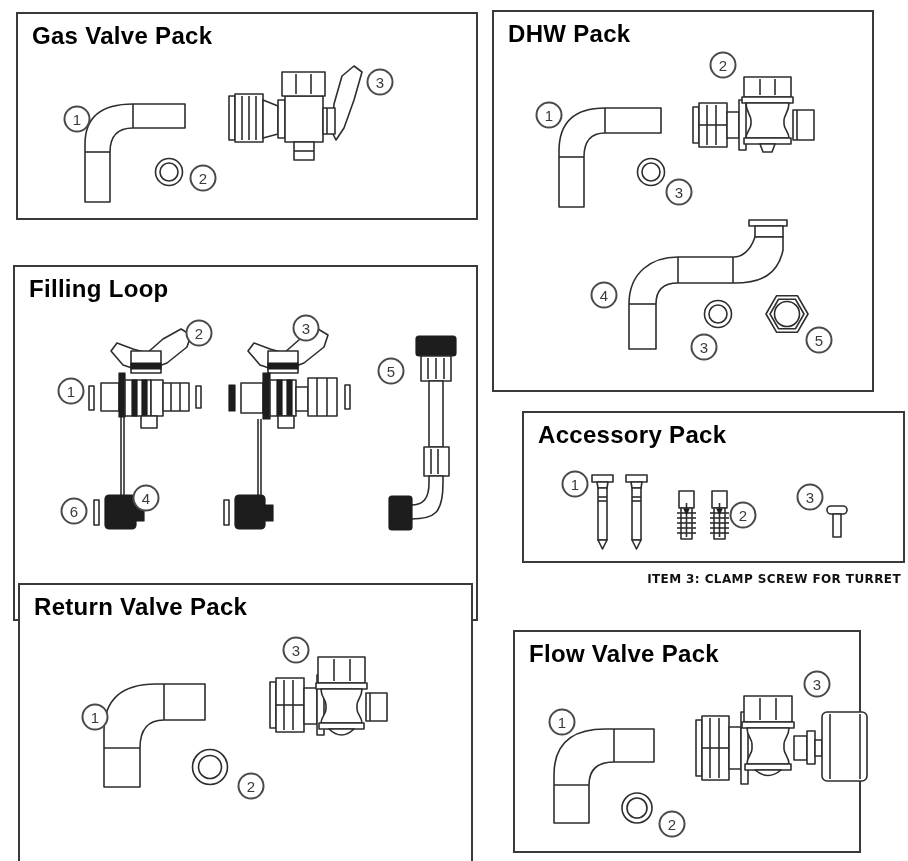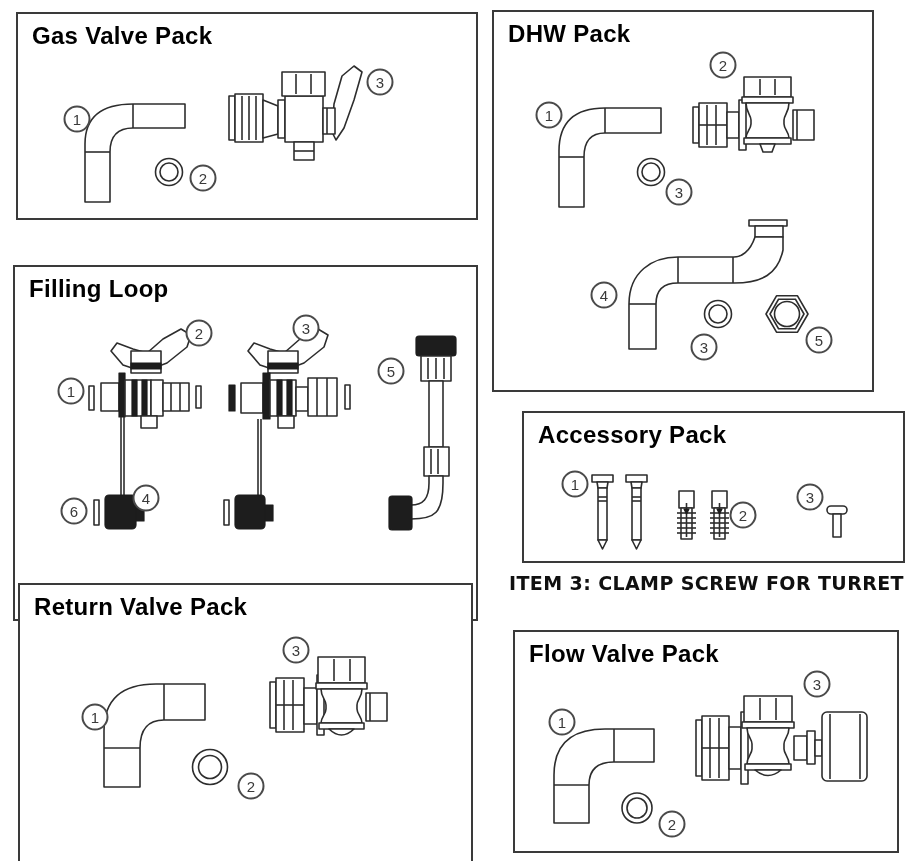--- a/index.html
+++ b/index.html
@@ -6,21 +6,21 @@
   body{width:908px;height:861px;position:relative;overflow:hidden;
        font-family:"Liberation Sans",sans-serif;color:#1e1e1e;}
   .panel{position:absolute;border:2px solid #3a3a3a;background:#ffffff;box-sizing:border-box;}
   .panel-title{position:absolute;left:14px;top:8px;font-size:24px;font-weight:bold;
        letter-spacing:.3px;color:#000000;white-space:nowrap;}
   .art-svg{position:absolute;left:0;top:0;}
   .callout{position:absolute;width:27px;height:27px;border:2px solid #4a4a4a;border-radius:50%;
        background:#fff;display:flex;align-items:center;justify-content:center;
        font-size:15px;color:#3a3a3a;transform:translate(-50%,-50%);box-sizing:border-box;}
   .caption{position:absolute;left:509px;top:572px;width:392px;text-align:right;
-       font-family:"DejaVu Sans",sans-serif;font-weight:bold;font-size:19px;
+       font-family:"DejaVu Sans",sans-serif;font-weight:bold;font-size:12px;
        letter-spacing:.4px;color:#101010;white-space:nowrap;}
   
   svg .ln{stroke:#2d2d2d;stroke-width:1.6;fill:none;}
   svg .wh{stroke:#2d2d2d;stroke-width:1.6;fill:#ffffff;stroke-linejoin:round;}
   svg .dk{stroke:#1d1d1d;stroke-width:1.2;fill:#1d1d1d;stroke-linejoin:round;}
 </style>
 </head>
 <body>
 
 <div class="panel" style="left:16px;top:12px;width:462px;height:208px;">
@@ -266,21 +266,21 @@
       <path class="wh" d="M309,144 Q321.5,156 334,144 Z"></path>
       <rect class="wh" x="346" y="108" width="21" height="28"></rect>
       <line class="ln" x1="350" y1="108" x2="350" y2="136"></line>
     </g>
   </svg>
   <div class="callout" style="left:75px;top:132px;">1</div>
   <div class="callout" style="left:231px;top:201px;">2</div>
   <div class="callout" style="left:276px;top:65px;">3</div>
 </div>
 
-<div class="panel" style="left:513px;top:630px;width:386px;height:223px;">
+<div class="panel" style="left:513px;top:630px;width:348px;height:223px;">
   <div class="panel-title">Flow Valve Pack</div>
   <svg class="art-svg" width="382" height="219" viewBox="0 0 382 219">
     <g>
       <path class="wh" d="M39,191 V143 Q39,97 90,97 H139 V130 H99 Q74,130 74,153 V191 Z"></path>
       <line class="ln" x1="99" y1="97" x2="99" y2="130"></line>
       <line class="ln" x1="39" y1="153" x2="74" y2="153"></line>
     </g>
     <g>
       <circle class="wh" cx="122" cy="176" r="15"></circle>
       <circle class="ln" cx="122" cy="176" r="10"></circle>

